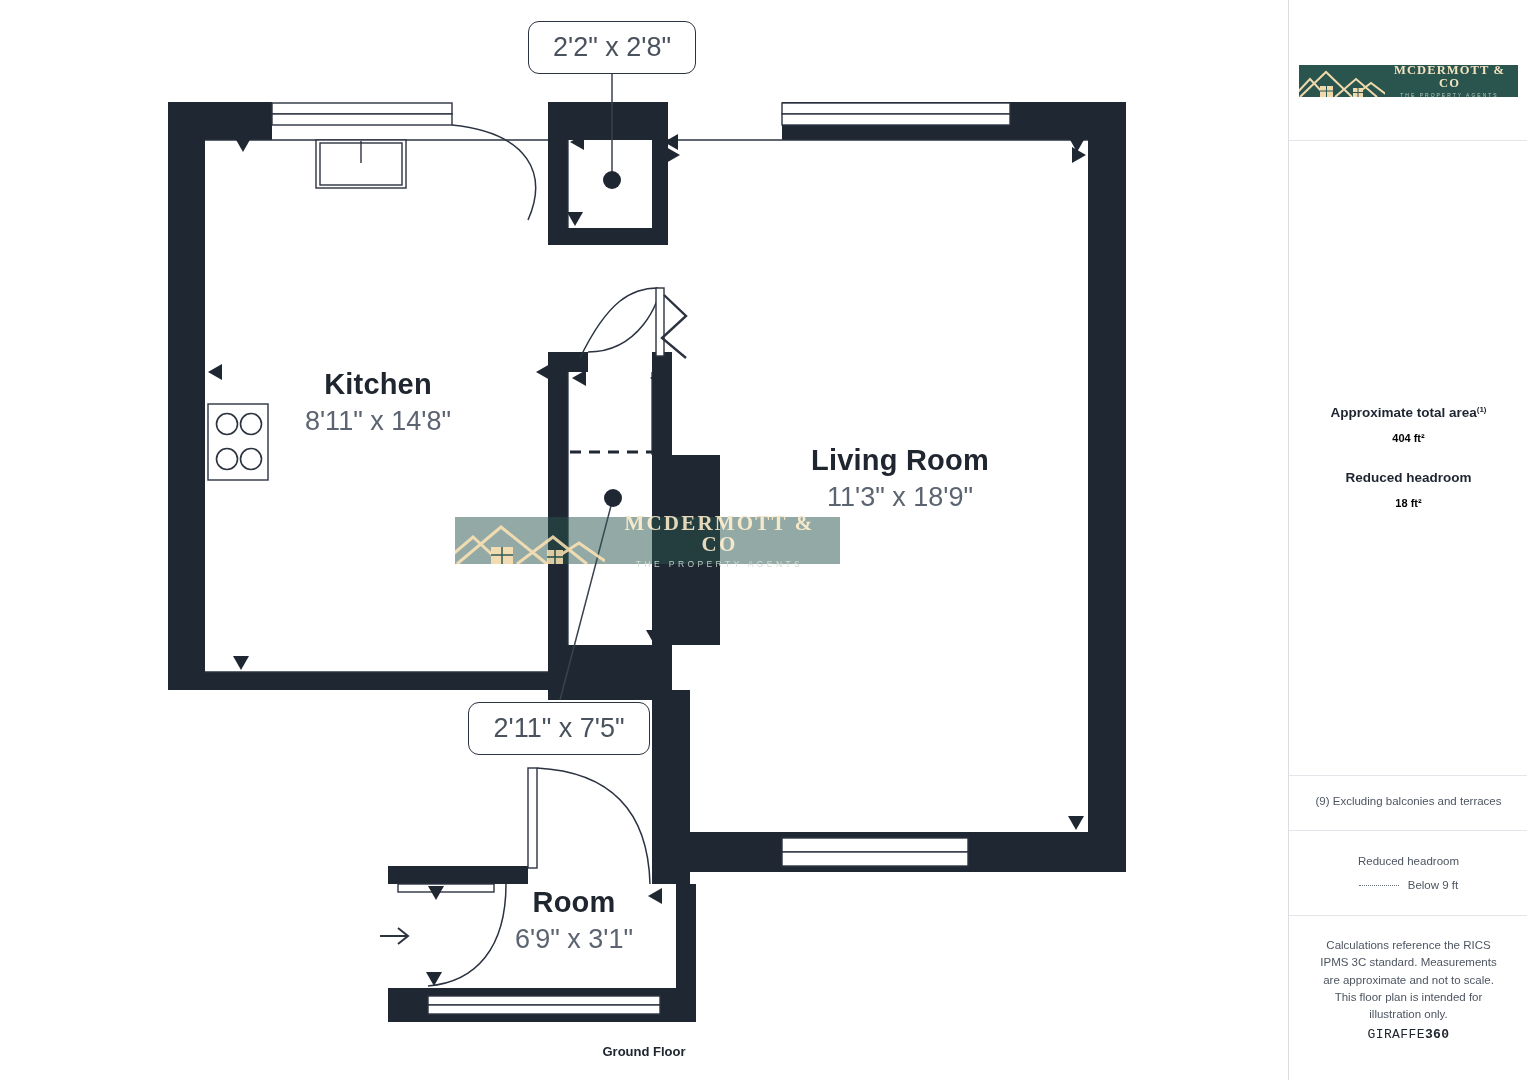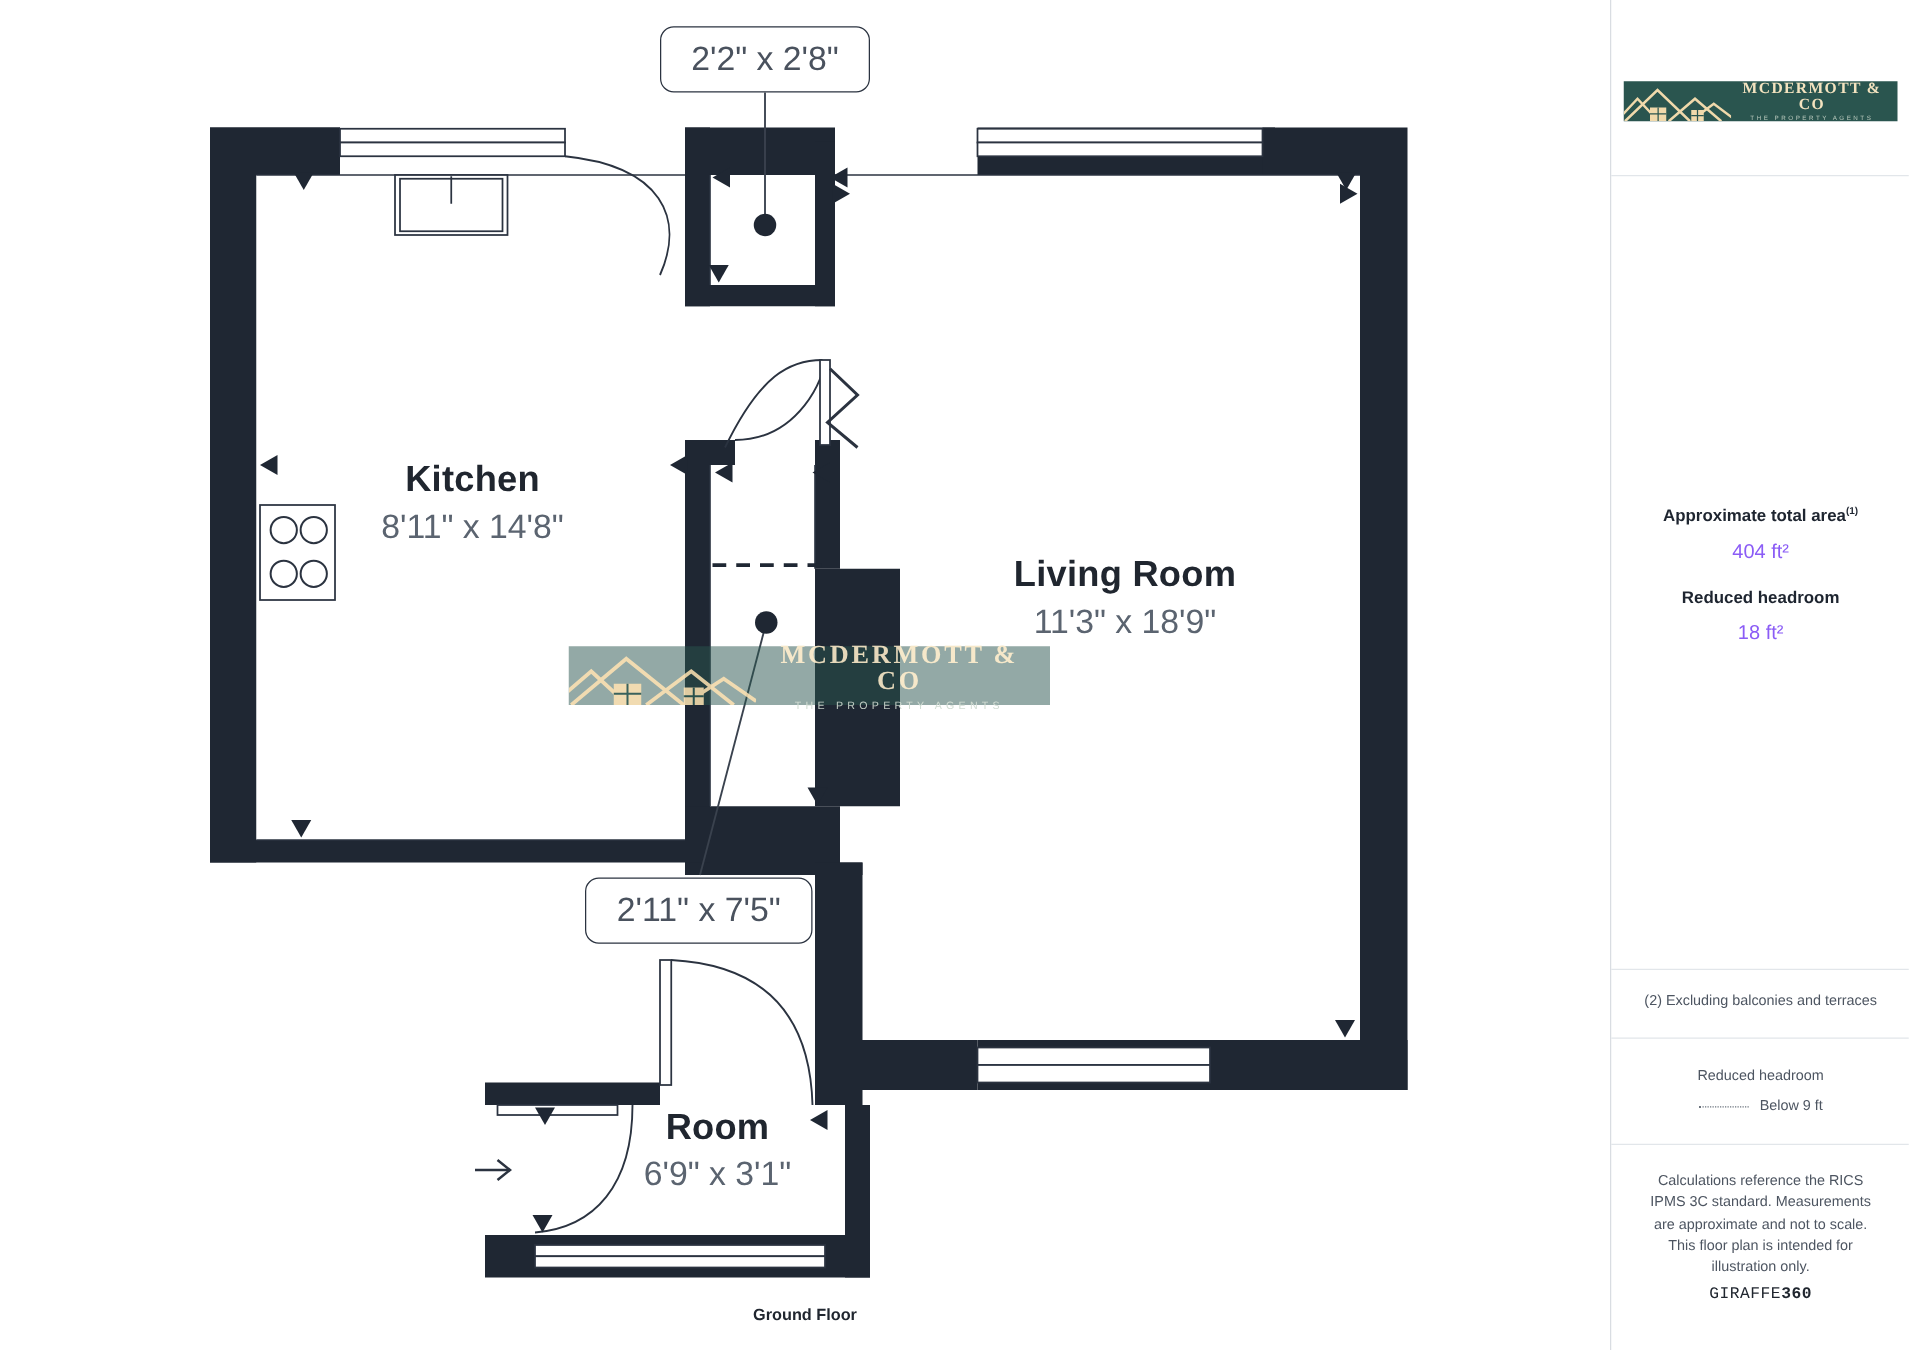--- a/index.html
+++ b/index.html
@@ -44,21 +44,21 @@
           background:#2a554f; display:flex; align-items:center; overflow:hidden; }
   #logo .lghouses { width:86px; height:32px; position:relative; overflow:hidden; flex:0 0 auto; }
   #logo .lgtext { flex:1; text-align:center; padding-right:4px; }
   #logo .lgtitle { font-family:"Liberation Serif", serif; font-size:12.5px; font-weight:bold;
                    letter-spacing:1.1px; color:#f3e3bf; line-height:1; }
   #logo .lgsub { font-size:5px; letter-spacing:2px; color:#b9c9bd; margin-top:3px; }
 
   .sb-block { position:absolute; left:0; width:239px; text-align:center; }
   .sb-strong { font-size:13.5px; font-weight:bold; color:#1e2530; line-height:1.5; }
   .sb-strong sup { font-size:8px; font-weight:bold; vertical-align:super; }
-  .sb-val { font-size:16px; color:#8b5cf6; line-height:1.5; margin-top:7px; }
+  .sb-val { font-size:11px; color:#000000; line-height:1.5; margin-top:7px;font-weight:bold; }
   .sb-note { font-size:11.5px; color:#4d5561; line-height:1.45; }
   .sb-small { font-size:11.5px; color:#4d5561; line-height:1.5; }
   .sb-disc { font-size:11.5px; color:#4d5561; line-height:1.5; padding:0 22px; }
   .sb-brand { font-size:13px; color:#20262f; letter-spacing:.4px; }
   .sb-brand b { font-weight:bold; }
 
   .legendrow { display:flex; align-items:center; justify-content:center; gap:9px; margin-top:9px; }
   .legendrow .dashline { width:40px; height:0; border-top:1.6px dotted #6b737d; }
   .legendrow .legtext { font-size:11.5px; color:#4d5561; }
 </style>
@@ -311,21 +311,21 @@
       </div>
       <div class="sb-val">404 ft²</div>
     </div>
 
     <div class="sb-block" style="top:468px;">
       <div class="sb-strong">Reduced headroom</div>
       <div class="sb-val">18 ft²</div>
     </div>
 
     <div class="sb-block" style="top:793px;">
-      <div class="sb-note">(2) Excluding balconies and terraces</div>
+      <div class="sb-note">(9) Excluding balconies and terraces</div>
     </div>
 
     <div class="sb-block" style="top:853px;">
       <div class="sb-small">Reduced headroom</div>
       <div class="legendrow">
         <span class="dashline"></span>
         <span class="legtext">Below 9 ft</span>
       </div>
     </div>
 

